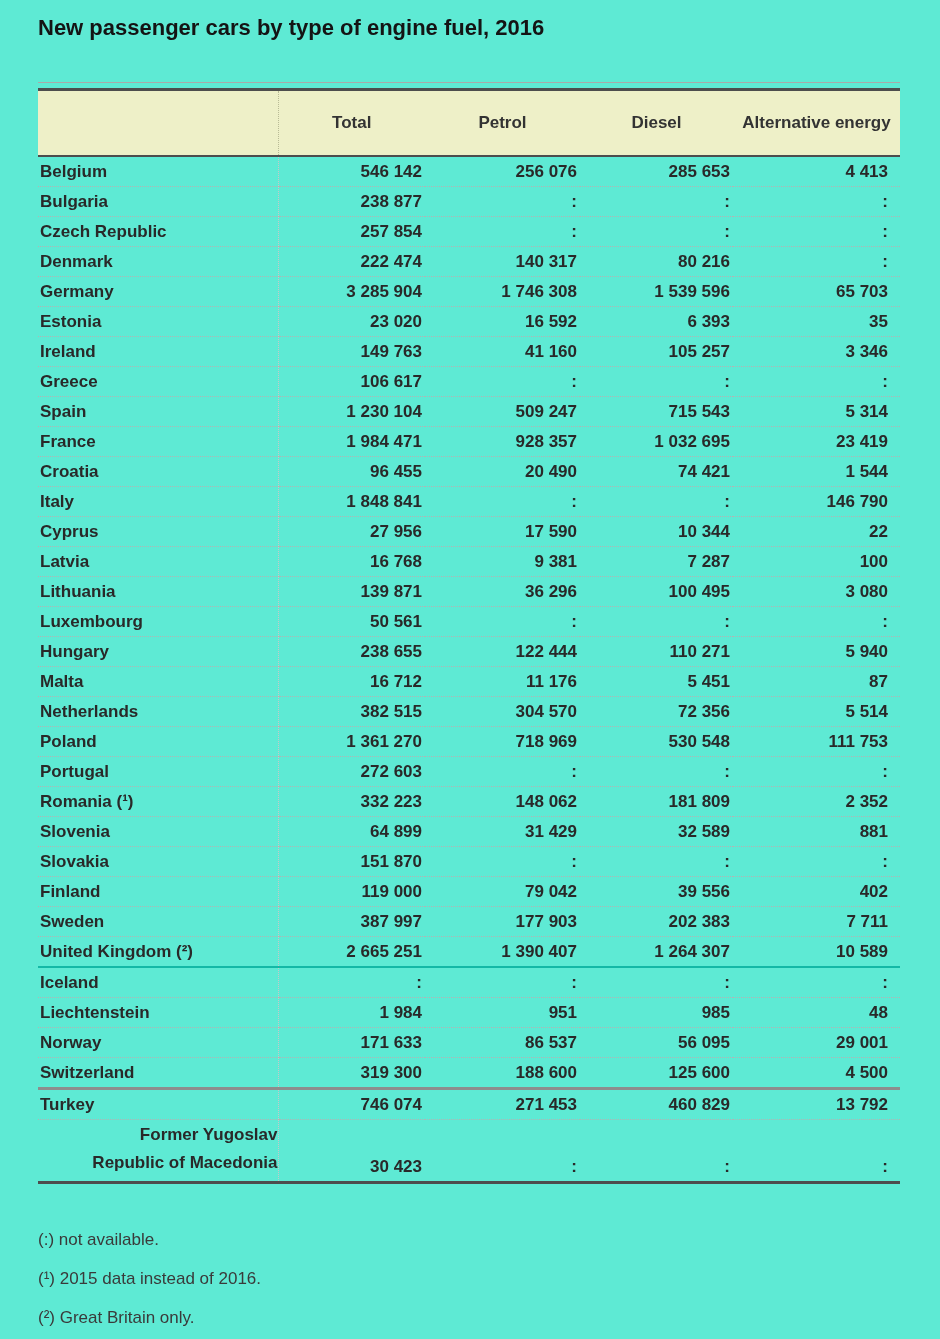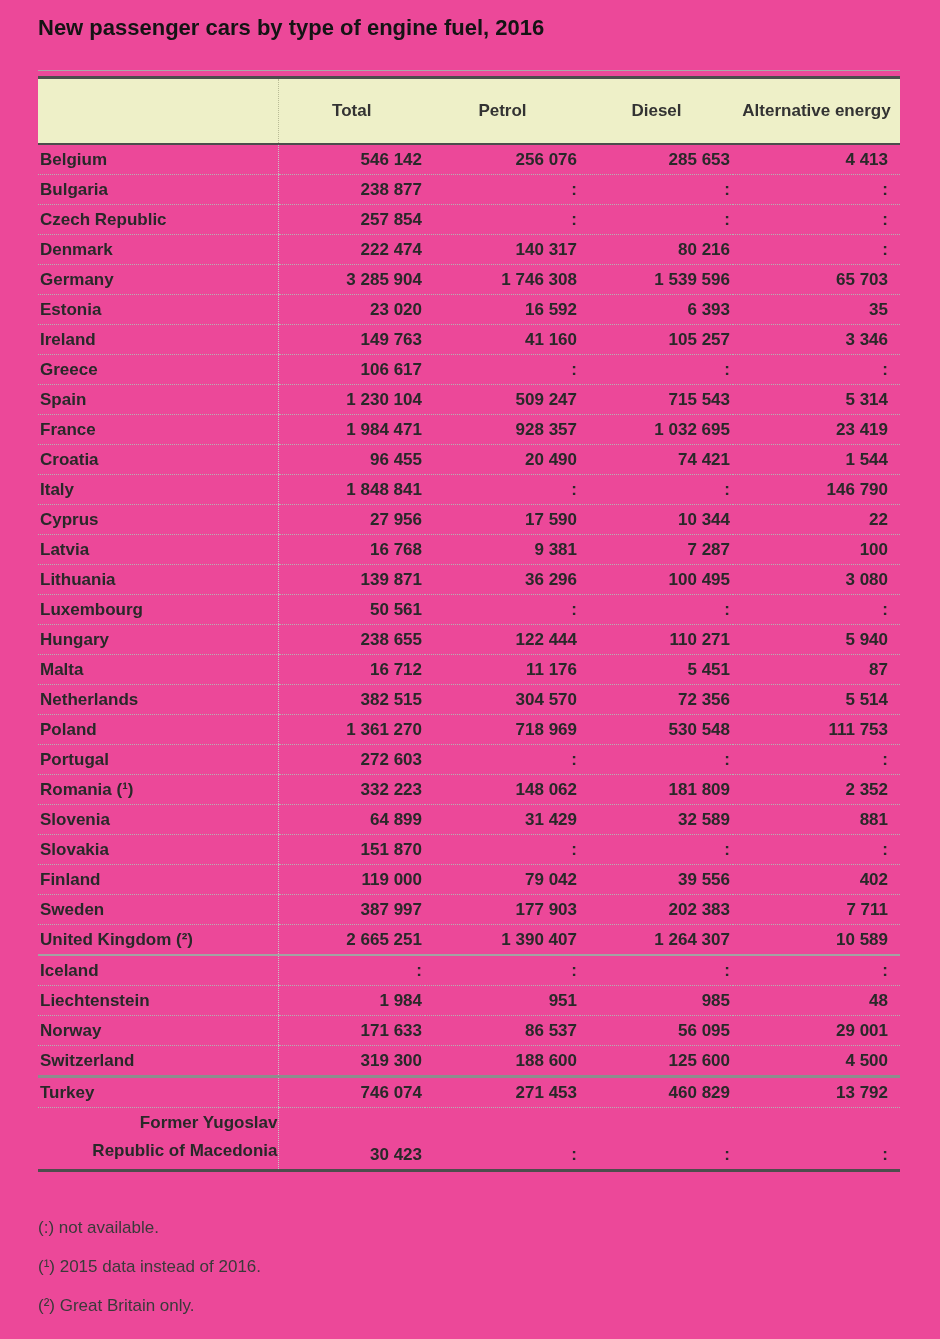--- a/index.html
+++ b/index.html
@@ -5,31 +5,31 @@
   html, body {
     margin: 0; padding: 0;
     background: #ffffff;
     font-family: "Liberation Sans", sans-serif;
   }
   .page {
     width: 940px;
     height: 1339px;
     box-sizing: border-box;
     padding: 14px 40px 0 38px;
-    background: #ec4899;
+    background: #5eead4;
     overflow: hidden;
   }
   .title {
     margin: 0;
     font-size: 22px;
     line-height: 28px;
     font-weight: bold;
     color: #141414;
   }
-  .table-wrap { margin-top: 28px; }
+  .table-wrap { margin-top: 40px; }
   .top-thin {
     height: 1px;
     background: #a9a9a9;
     margin-bottom: 5px;
   }
   table.data {
     width: 862px;
     border-collapse: collapse;
     table-layout: fixed;
     border-top: 3px solid #4d4d4d;
@@ -63,21 +63,21 @@
   }
   td.country {
     text-align: left;
     padding-left: 2px;
     white-space: pre-line;
     line-height: 28px;
   }
   td.num { text-align: right; padding-right: 3px; }
   td.num.last { padding-right: 12px; }
   td.colsep { border-left: 1px dotted #c7c7c7; }
-  tr.divider-strong td { border-bottom: 2px solid #a3a3a3; }
+  tr.divider-strong td { border-bottom: 2px solid #14b8a6; }
   tr.divider-gray td { border-bottom: 3px solid #8d8d8d; }
   tr.row-tall td { height: 57px; vertical-align: bottom; padding-bottom: 4px; }
   tbody tr:last-child td { border-bottom: none; text-align: right; }
   .footnotes { margin-top: 46px; }
   .footnote {
     margin: 12px 0 19px 0;
     font-size: 17px;
     font-weight: normal;
     color: #3a3a3a;
   }

